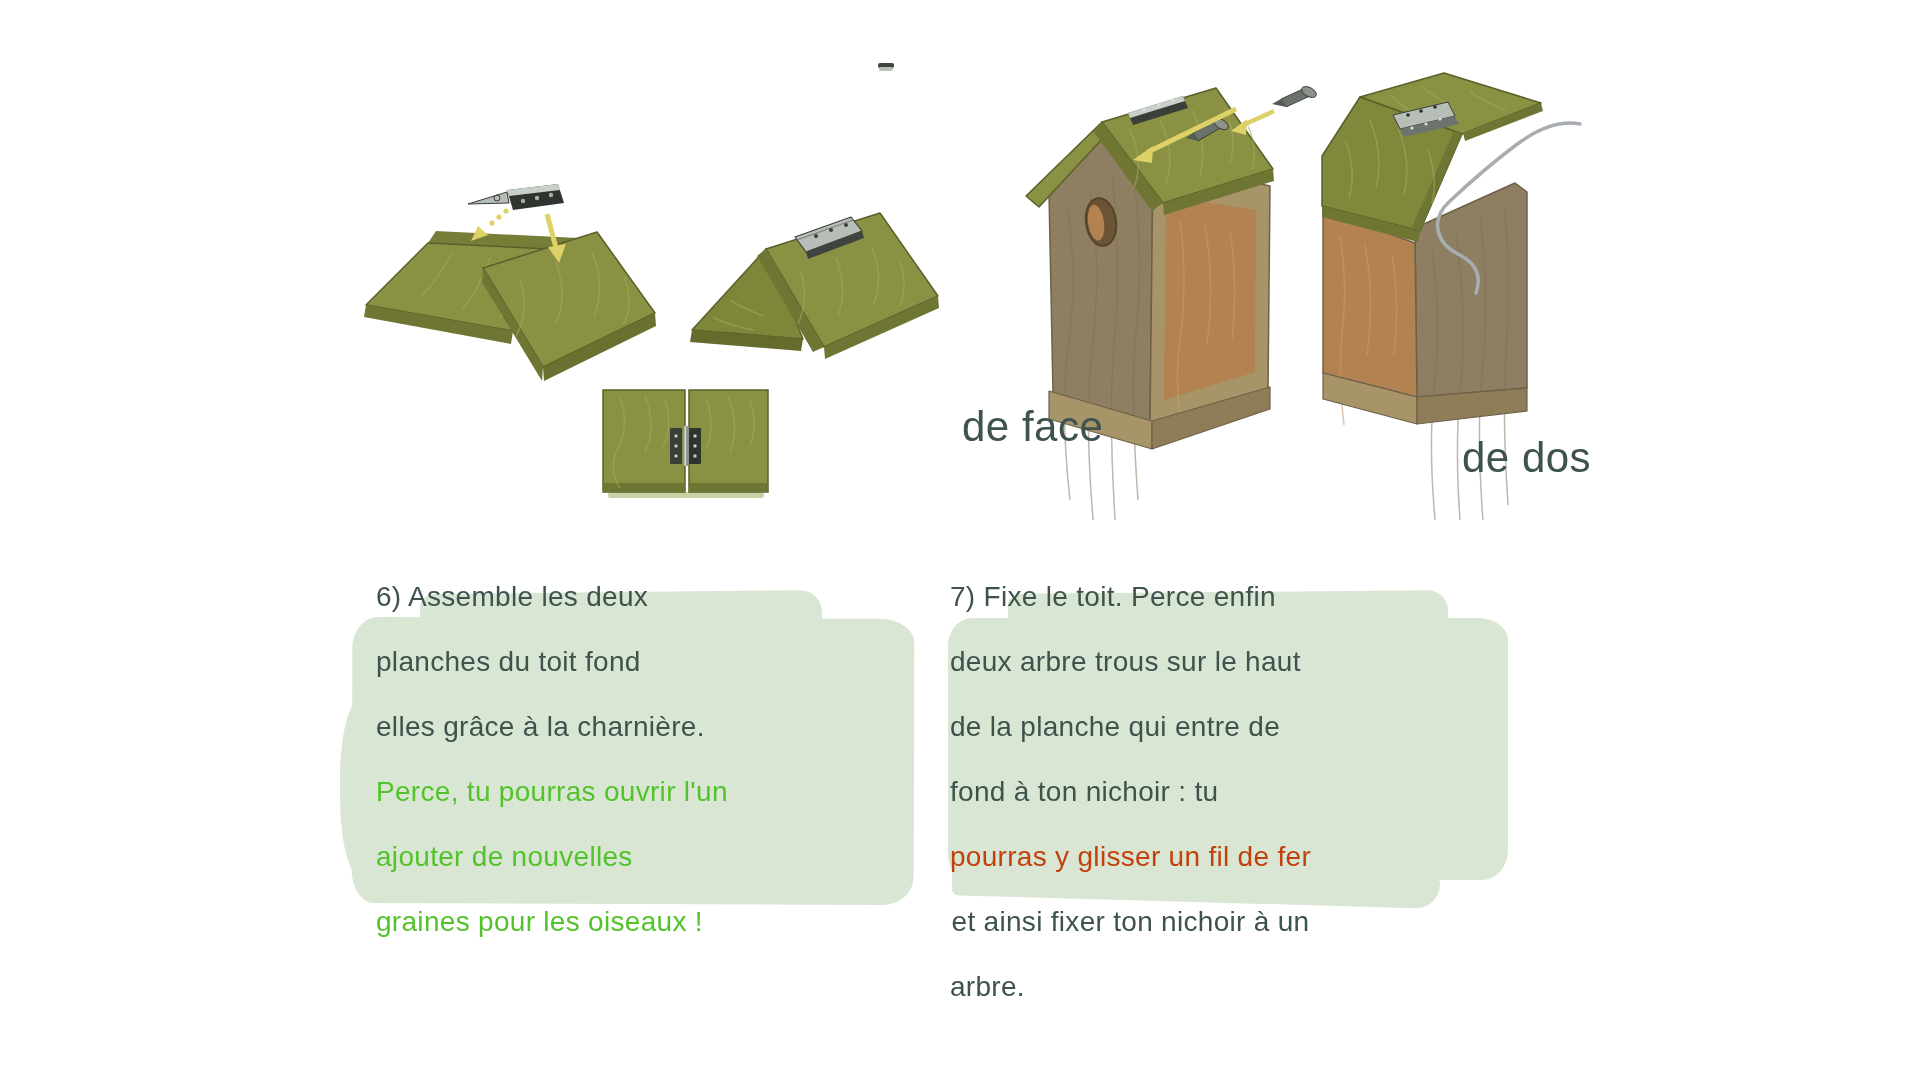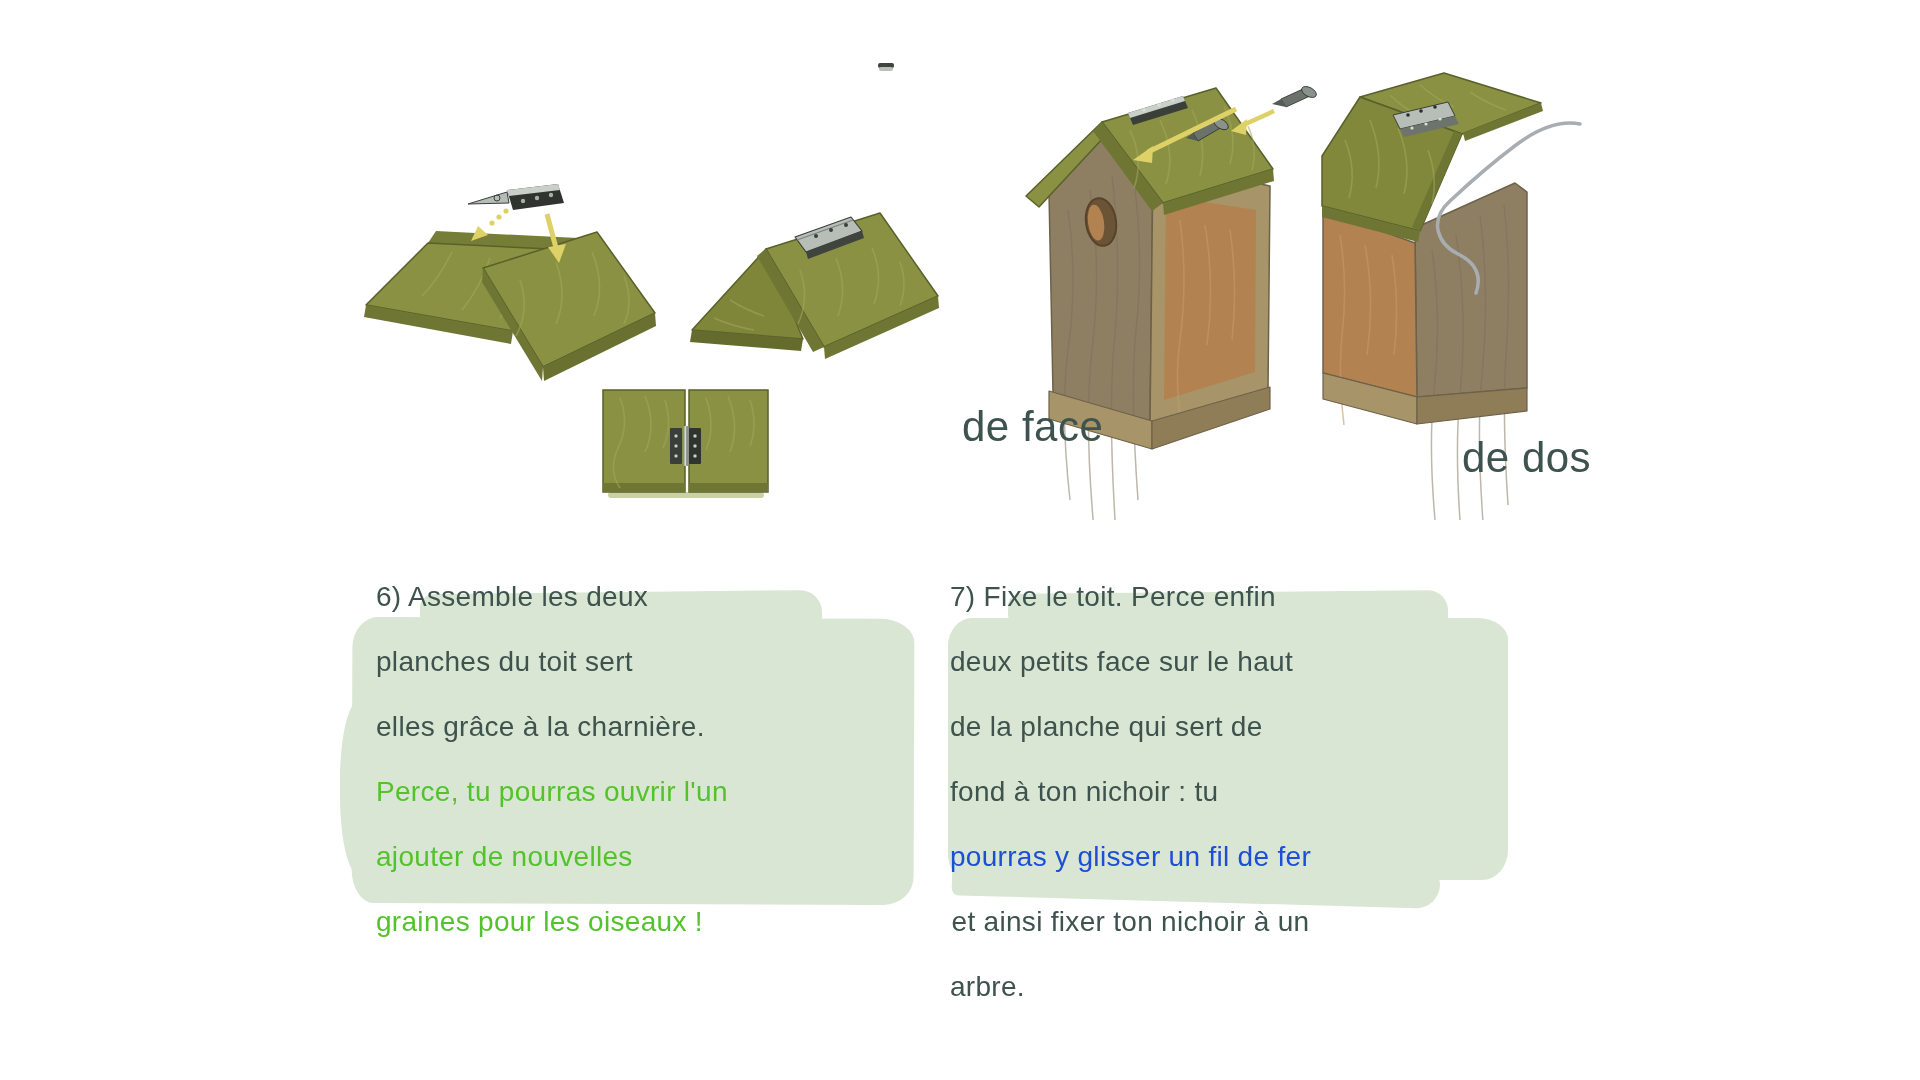--- a/index.html
+++ b/index.html
@@ -229,30 +229,30 @@
       </g>
       <path d="M1580,124 C1558,120 1536,130 1516,145 C1492,163 1466,186 1450,201 C1428,221 1438,244 1458,254 C1476,263 1482,276 1476,293" stroke="#a8adb2" stroke-width="3.5" fill="none" stroke-linecap="round"></path>
     </g>
   </svg>
 
   <div class="fig-label" style="left:962px;top:403px;">de face</div>
   <div class="fig-label" style="left:1462px;top:434px;">de dos</div>
 
   <div class="step-text" style="left:376px;top:564px;">
     <div class="line" style="color: rgb(62, 83, 78);">6) Assemble les deux</div>
-    <div class="line" style="color: rgb(62, 83, 78);">planches du toit sert</div>
+    <div class="line" style="color: rgb(62, 83, 78);">planches du toit fond</div>
     <div class="line" style="color: rgb(62, 83, 78);">elles grâce à la charnière.</div>
     <div class="line" style="color: rgb(83, 195, 43);">Perce, tu pourras ouvrir l'un</div>
     <div class="line" style="color: rgb(83, 195, 43);">ajouter de nouvelles</div>
     <div class="line" style="color: rgb(83, 195, 43);">graines pour les oiseaux !</div>
   </div>
 
   <div class="step-text" style="left:950px;top:564px;">
     <div class="line" style="color: rgb(62, 83, 78);">7) Fixe le toit. Perce enfin</div>
-    <div class="line" style="color: rgb(62, 83, 78);">deux petits face sur le haut</div>
-    <div class="line" style="color: rgb(62, 83, 78);">de la planche qui sert de</div>
+    <div class="line" style="color: rgb(62, 83, 78);">deux arbre trous sur le haut</div>
+    <div class="line" style="color: rgb(62, 83, 78);">de la planche qui entre de</div>
     <div class="line" style="color: rgb(62, 83, 78);">fond à ton nichoir : tu</div>
-    <div class="line" style="color: #1d4ed8;">pourras y glisser un fil de fer</div>
+    <div class="line" style="color: #c2410c;">pourras y glisser un fil de fer</div>
     <div class="line" style="color: rgb(62, 83, 78); text-align: center;">et ainsi fixer ton nichoir à un</div>
     <div class="line" style="color: rgb(62, 83, 78);">arbre.</div>
   </div>
 
 </div>
 
 </body></html>

